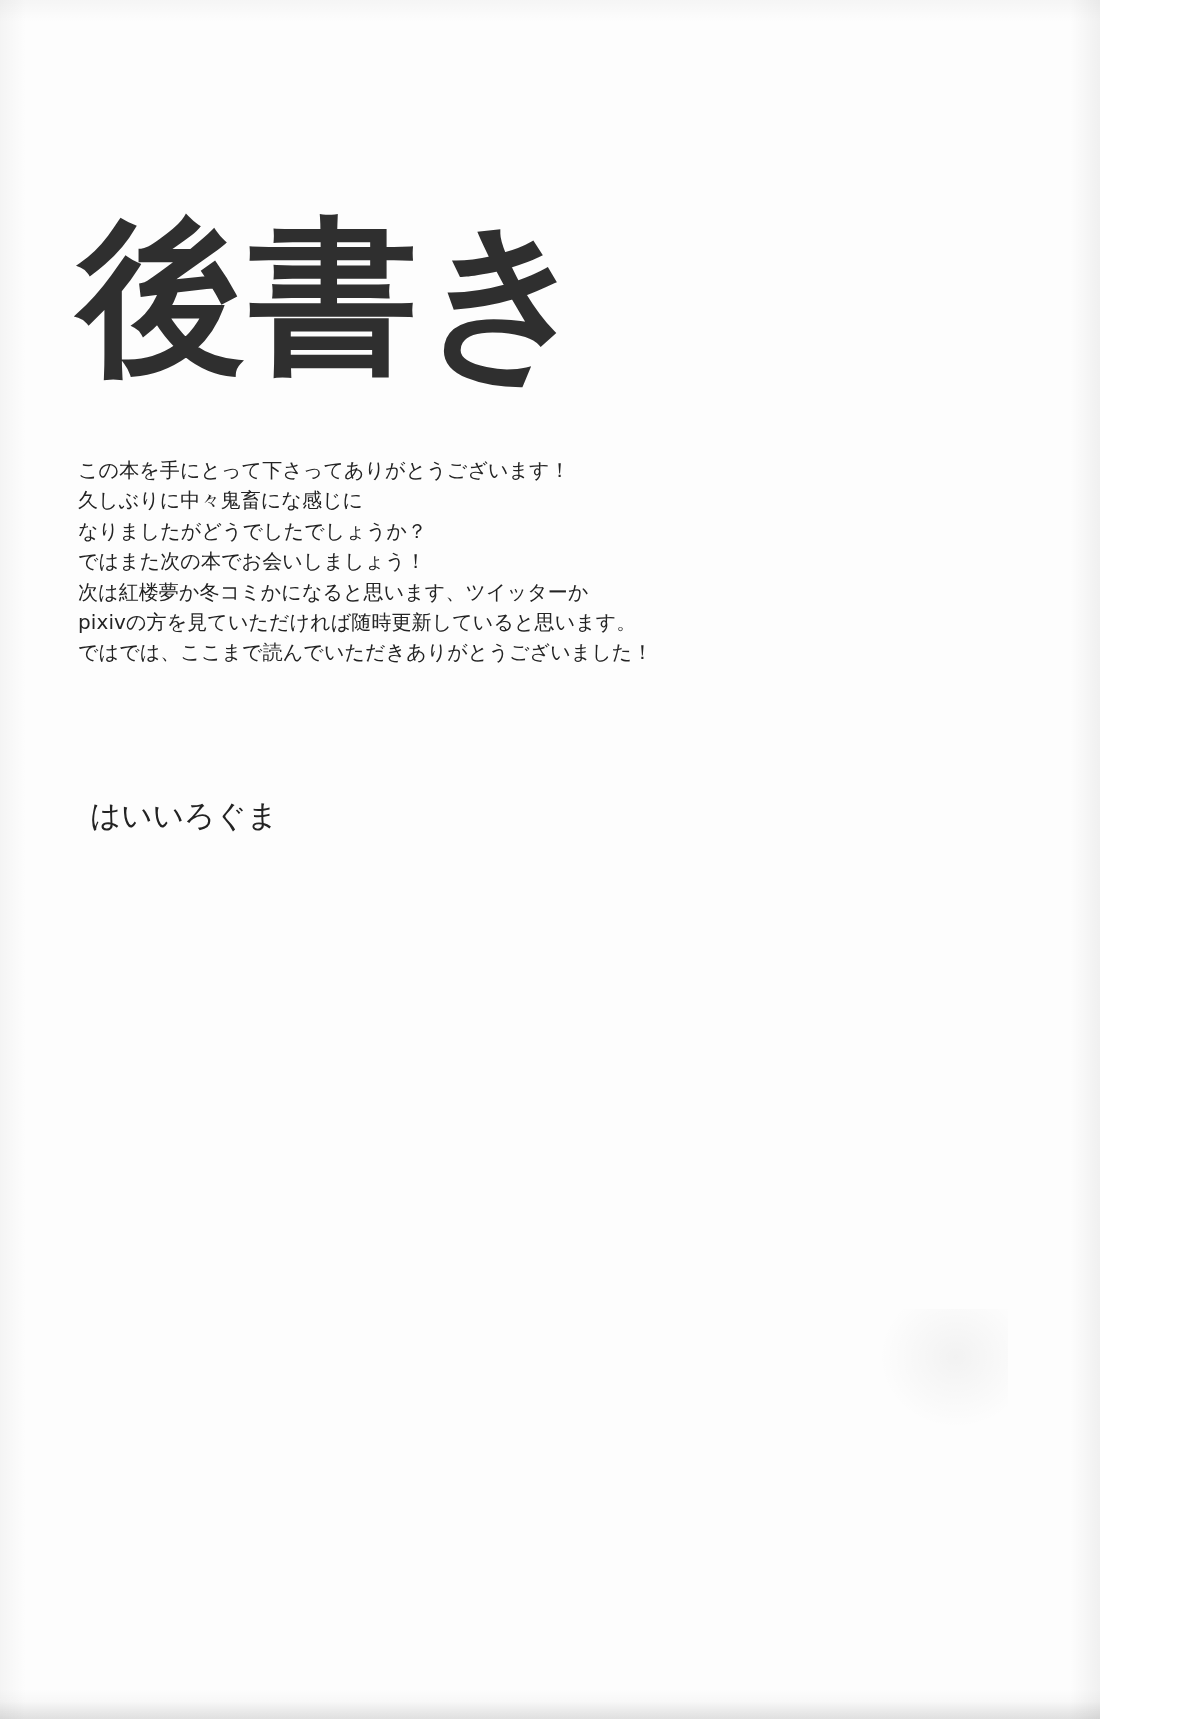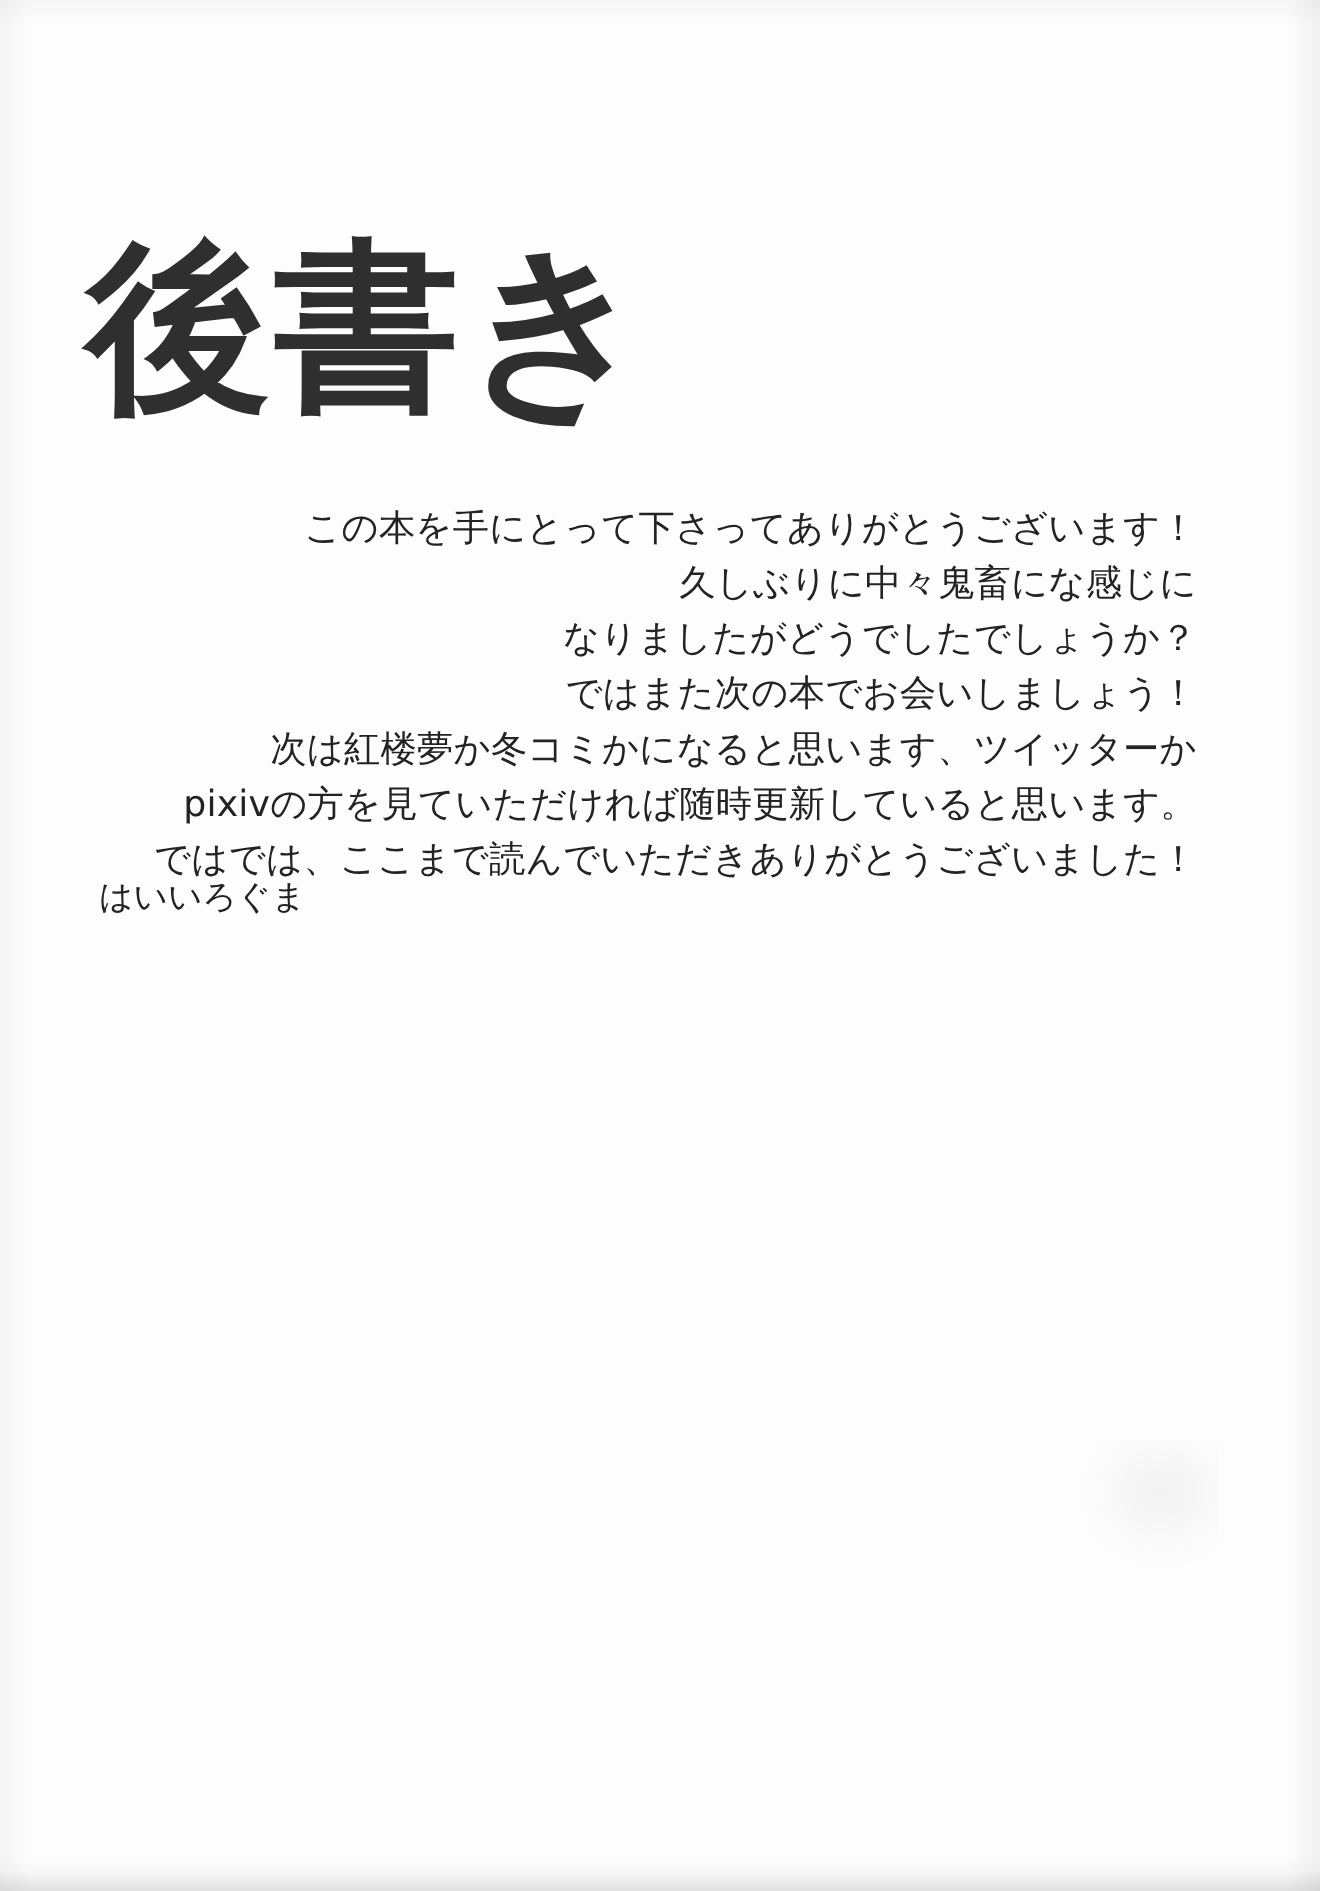--- a/index.html
+++ b/index.html
@@ -2,21 +2,21 @@
 <html><head>
 <meta charset="utf-8">
 <style>
   html, body {
     margin: 0;
     padding: 0;
     background: #ffffff;
   }
   .page {
     position: relative;
-    width: 1200px;
+    width: 1100px;
     height: 1719px;
     background: #fdfdfd;
     overflow: hidden;
     font-family: "DejaVu Sans", "Liberation Sans", sans-serif;
   }
   
   .page::before {
     content: "";
     position: absolute;
     inset: 0;
@@ -36,27 +36,26 @@
     font-weight: 700;
     color: #2f2f2f;
     letter-spacing: 0.02em;
     white-space: nowrap;
   }
   .body-text {
     position: absolute;
     left: 78px;
     top: 455px;
     width: 1010px;
-    font-size: 33px;
+    font-size: 20px;
     line-height: 1.52;
     color: #232323;
     font-weight: 400;
     white-space: pre-line;
     letter-spacing: 0.005em;
-    text-align: right;
   }
   .signature {
     position: absolute;
     left: 78px;
     top: 793px;
     font-size: 30.5px;
     line-height: 1.5;
     color: #232323;
     letter-spacing: 0.005em;
     margin-left: 12px;

